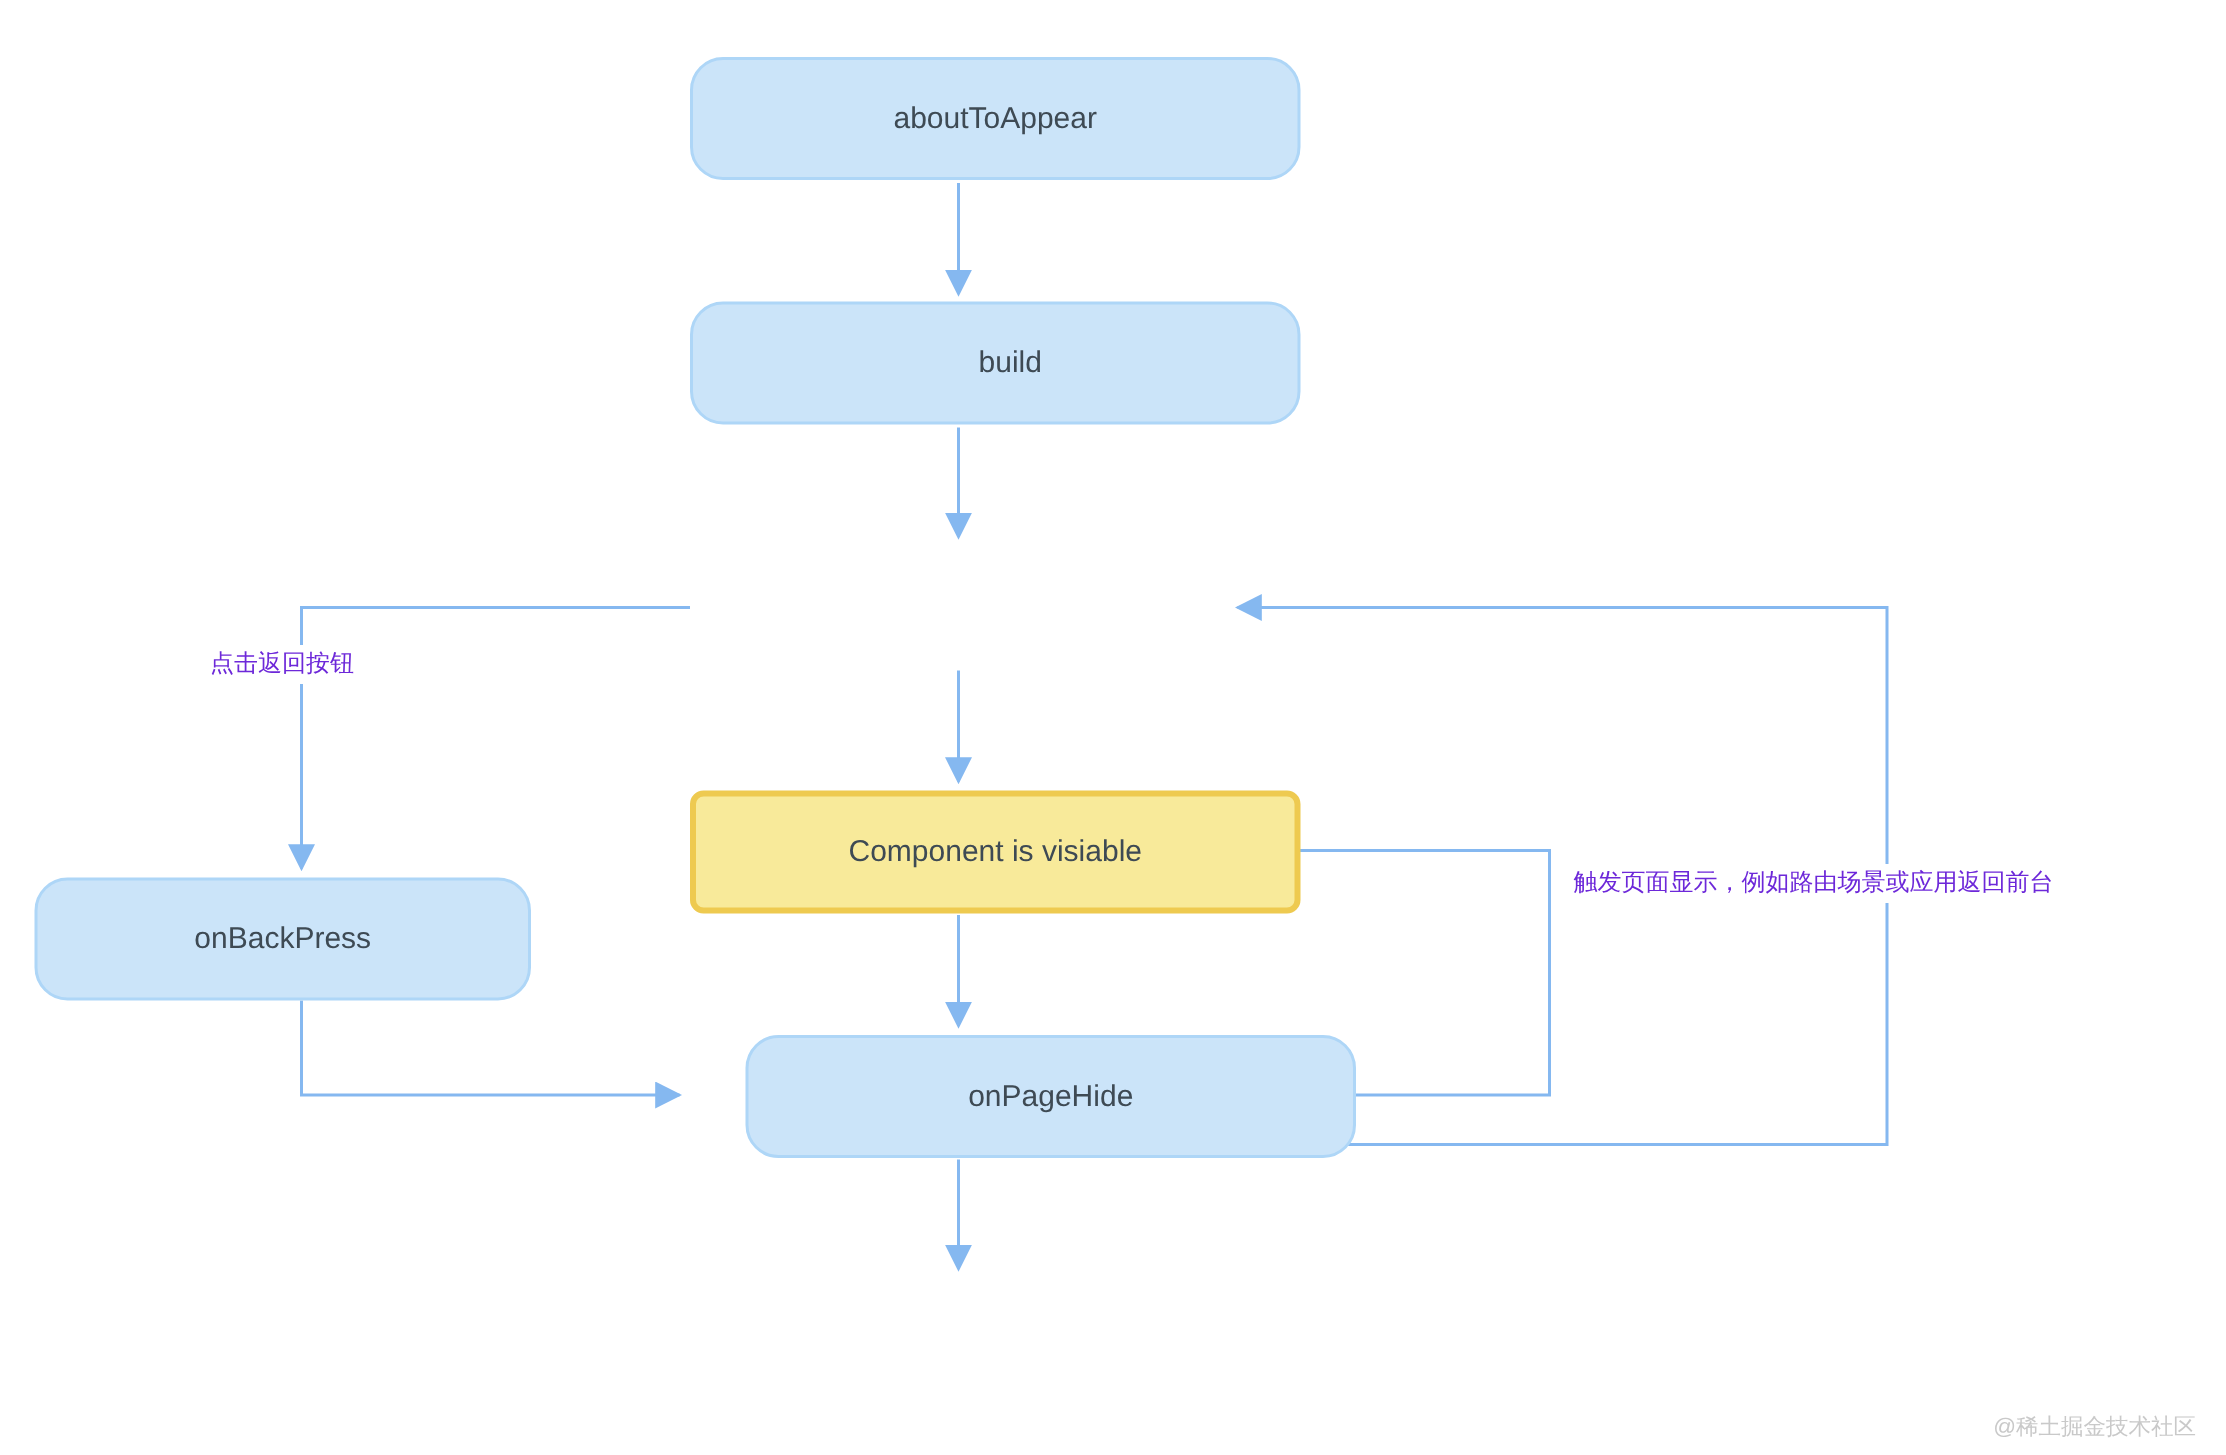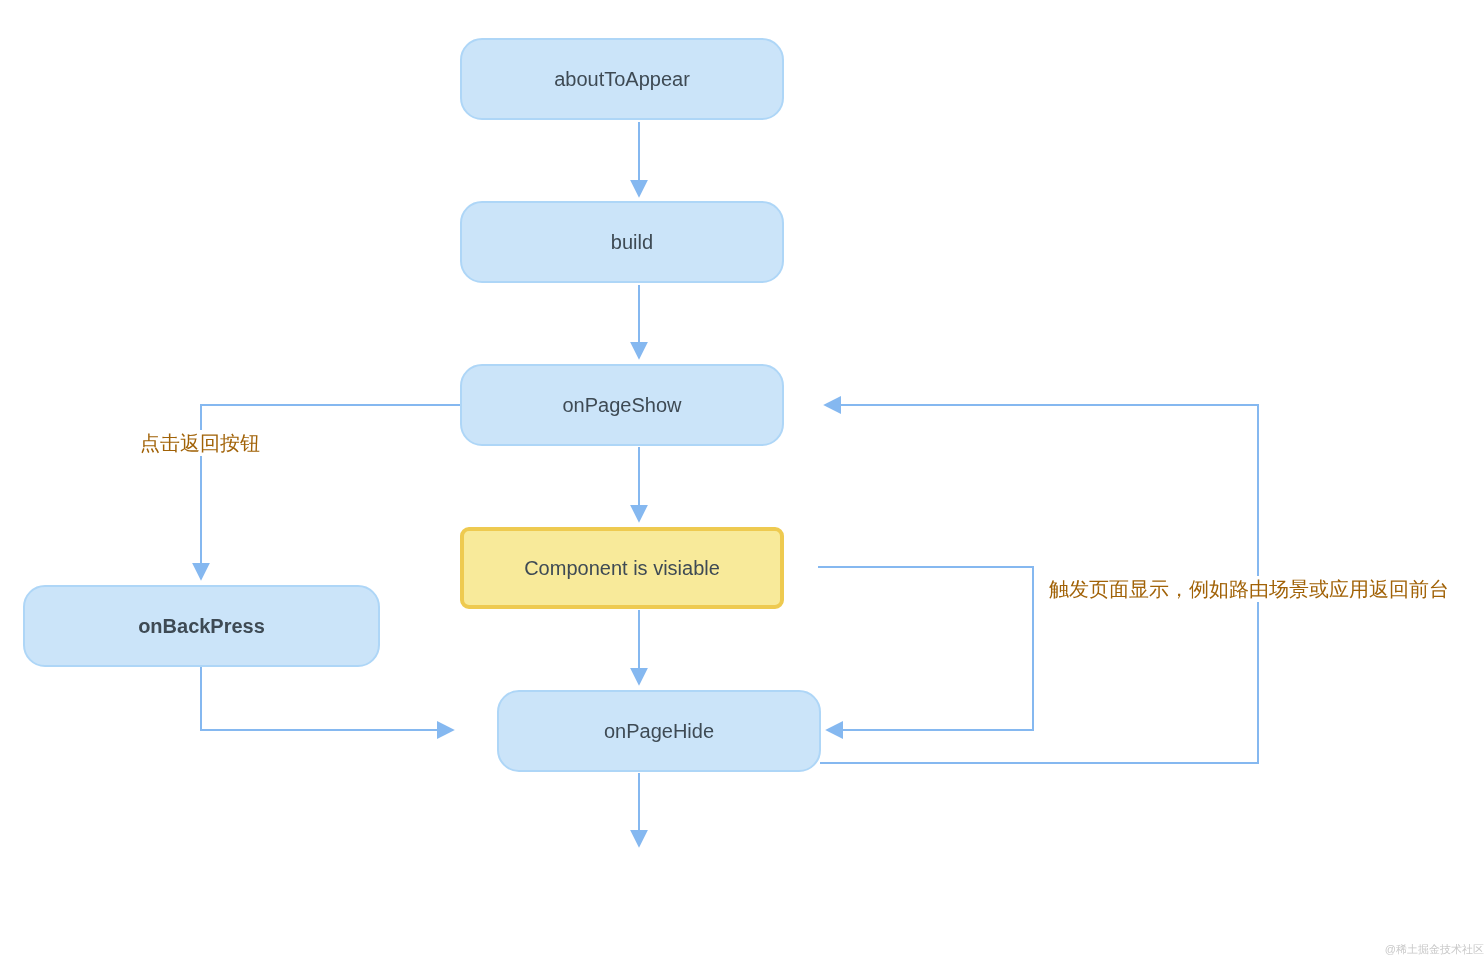--- a/index.html
+++ b/index.html
@@ -7,60 +7,60 @@
   .canvas{
     position:relative;
     width:1484px;height:970px;
     background:#ffffff;
     overflow:hidden;
   }
   .edges{position:absolute;left:0;top:0;z-index:1;}
   .node{
     position:absolute;
     box-sizing:border-box;
-    width:324px;height:82px;
+    width:407px;height:82px;
     background:#cbe4f9;
     border:2px solid #aed6f7;
     border-radius:22px;
     display:flex;align-items:center;justify-content:center;
     color:#3e4a54;
     font-size:20px;
     z-index:2;
   }
   .node--highlight{
     background:#f8ea9a;
     border:4px solid #eeca50;
     border-radius:9px;
   }
   #n-aboutToAppear{left:460px;top:38px;}
   #n-build{left:460px;top:201px;padding-left:20px;}
   #n-onPageShow{left:460px;top:364px;}
   #n-componentVisible{left:460px;top:527px;}
-  #n-onBackPress{left:23px;top:585px;width:357px;font-weight:bold;}
+  #n-onBackPress{left:23px;top:585px;width:331px;}
   #n-onPageHide{left:460px;top:690px;margin-left:37px;}
   #n-aboutToDisappear{left:460px;top:852px;}
   .annotation{
     position:absolute;
     z-index:3;
-    color:#a16207;
+    color:#6d28d9;
     background:#ffffff;
-    font-size:20px;
+    font-size:16px;
     line-height:26px;
     white-space:nowrap;
     padding:0 3px;
   }
   #a-clickBack{left:137px;top:430px;}
   #a-triggerShow{left:1046px;top:576px;}
   #a-triggerHide{left:822px;top:633px;}
   .watermark{
     position:absolute;
-    right:0;top:942px;
+    right:20px;top:942px;
     z-index:3;
     color:#c9c9c9;
-    font-size:11px;
+    font-size:15px;
     white-space:nowrap;
   }
 </style>
 </head>
 <body>
 
 <div class="canvas">
 
   <svg class="edges" width="1484" height="970" viewBox="0 0 1484 970">
     <defs>
@@ -82,23 +82,20 @@
   </svg>
 
   <div class="node" id="n-aboutToAppear">
     <span>aboutToAppear</span>
   </div>
 
   <div class="node" id="n-build">
     <span>build</span>
   </div>
 
-  <div class="node" id="n-onPageShow">
-    <span>onPageShow</span>
-  </div>
 
   <div class="node node--highlight" id="n-componentVisible">
     <span>Component is visiable</span>
   </div>
 
   <div class="node" id="n-onBackPress">
     <span>onBackPress</span>
   </div>
 
   <div class="node" id="n-onPageHide">

